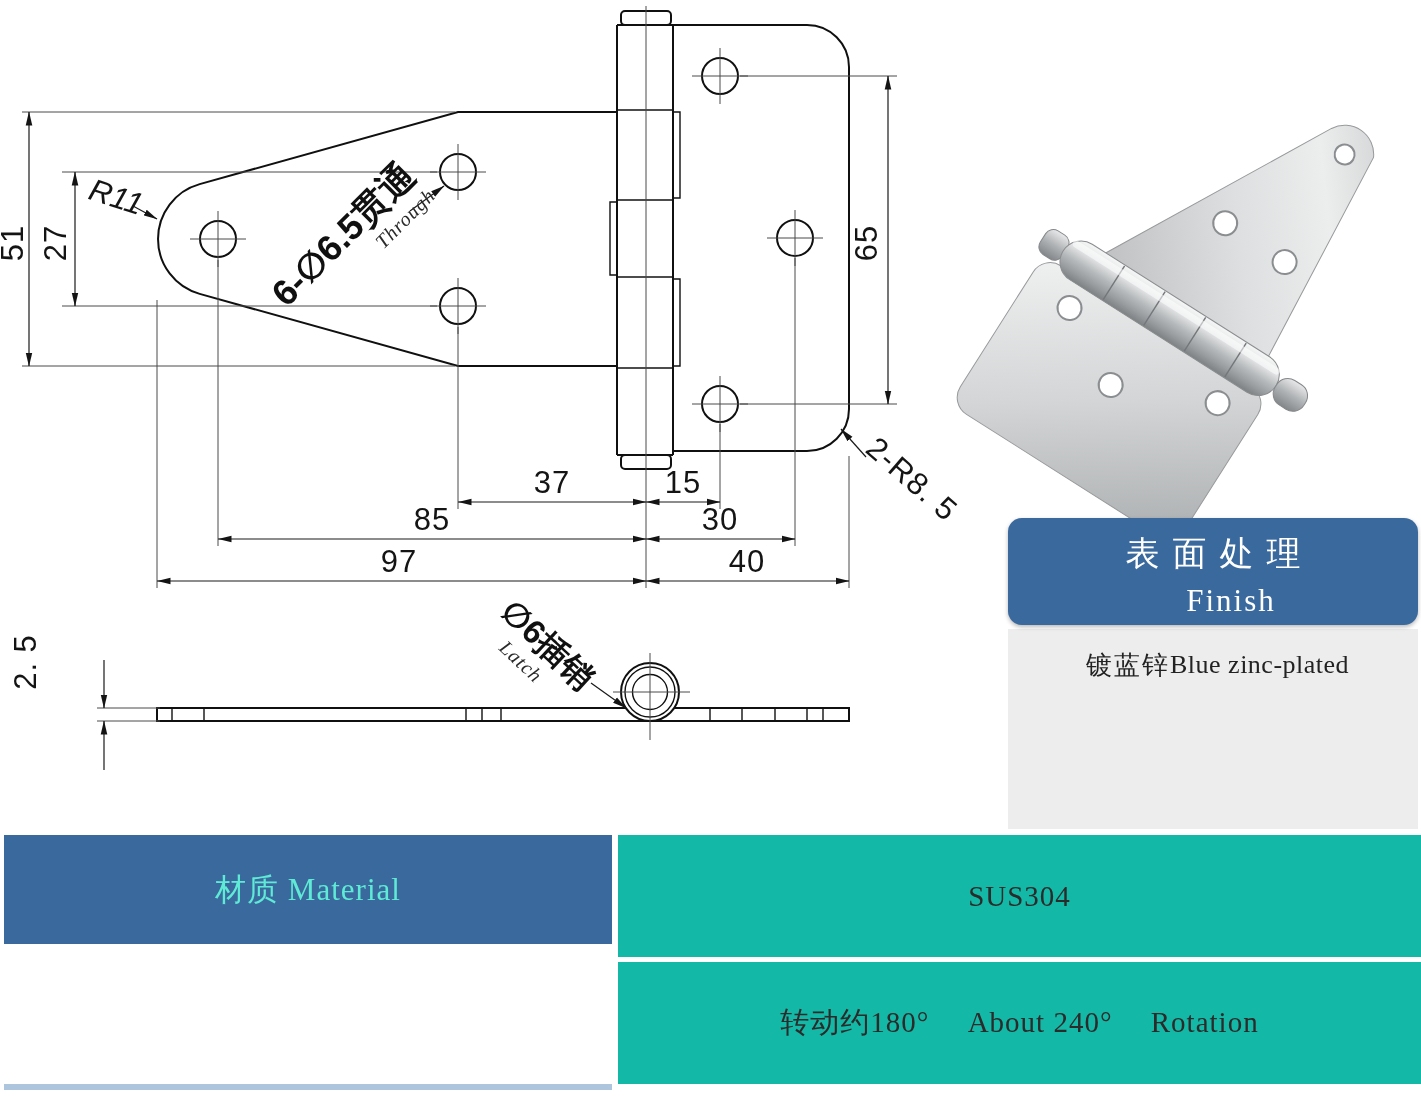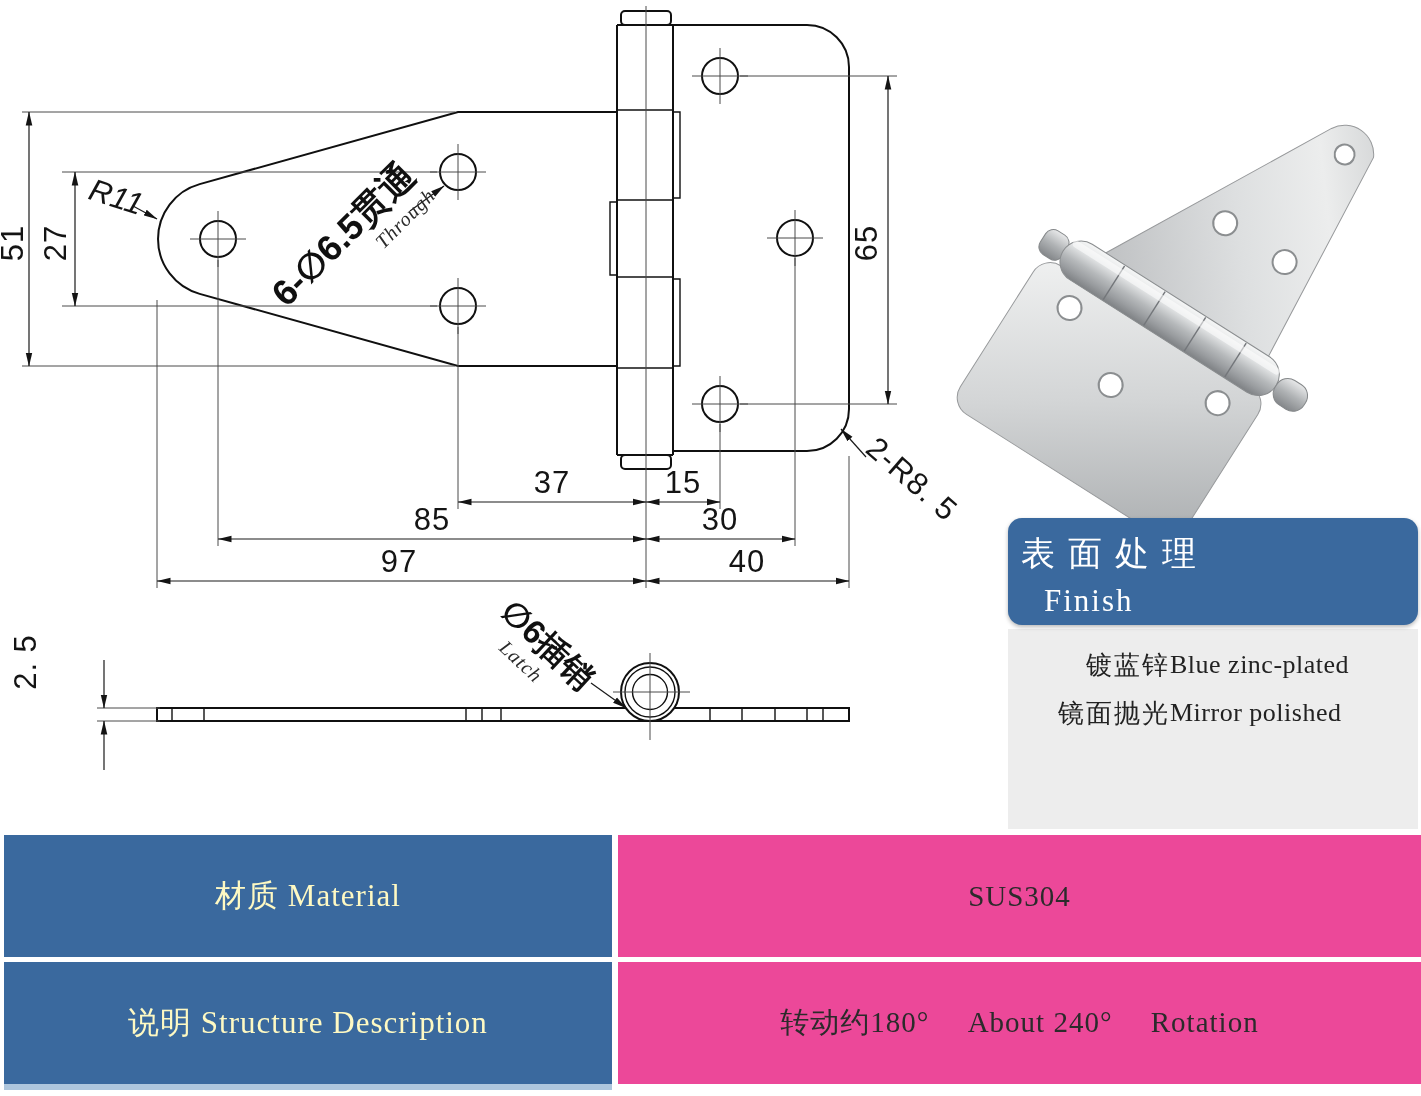--- a/index.html
+++ b/index.html
@@ -20,33 +20,33 @@
            text-anchor:middle;font-style:italic;}
   text.dcn{font-family:"Liberation Sans","DejaVu Sans",sans-serif;font-size:36px;font-weight:600;
            fill:#101010;text-anchor:middle;}
   text.dcn2{font-family:"Liberation Sans","DejaVu Sans",sans-serif;font-size:33px;font-weight:600;
            fill:#101010;text-anchor:middle;}
   text.den{font-family:"Liberation Serif","DejaVu Serif",serif;font-size:20px;font-style:italic;
            fill:#2b2b2b;text-anchor:middle;letter-spacing:1px;}
 
   
   .finish-panel{left:1008px;top:518px;width:410px;}
-  .finish-header{height:107px;background:#3a699e;border-radius:14px;color:#fff;text-align:left;
+  .finish-header{height:107px;background:#3a699e;border-radius:14px;color:#fff;text-align:center;
                  box-shadow:0 2px 4px rgba(0,0,0,.28);position:relative;z-index:2;}
   .finish-title-cn{padding-top:13px;font-size:34px;letter-spacing:13px;text-indent:13px;}
   .finish-title-en{font-size:31px;margin-top:6px;letter-spacing:2px;margin-left:36px;}
   .finish-body{margin-top:4px;background:#ededed;height:200px;padding:12px 0 0 40px;box-sizing:border-box;}
   .frow{height:48px;display:flex;align-items:center;font-size:26px;color:#222;text-align:right;}
   .fcn{width:122px;letter-spacing:2px;}
   .fen{letter-spacing:.5px;}
 
   
-  .spec-label{left:4px;width:608px;height:122px;background:#3a699e;color:#fef9c3;
+  .spec-label{left:4px;width:608px;height:109px;background:#3a699e;color:#5eead4;
               display:flex;align-items:center;justify-content:center;font-size:31px;letter-spacing:1px;}
-  .spec-value{left:618px;width:803px;height:122px;background:#ec4899;color:#2b2b2b;
+  .spec-value{left:618px;width:803px;height:122px;background:#14b8a6;color:#2b2b2b;
               display:flex;align-items:center;justify-content:center;font-size:29px;letter-spacing:1px;}
   .r1{top:835px;}
   .r2{top:962px;}
   .bottom-strip{left:4px;top:1084px;width:608px;height:6px;background:#aec6dd;}
 </style>
 </head>
 <body>
 
 <div class="canvas">
 
@@ -245,34 +245,27 @@
   <div class="abs finish-panel">
     <div class="finish-header">
       <div class="finish-title-cn">表面处理</div>
       <div class="finish-title-en">Finish</div>
     </div>
     <div class="finish-body">
       <div class="frow">
         <span class="fcn">镀蓝锌</span>
         <span class="fen">Blue zinc-plated</span>
       </div>
-      <div class="frow">
-        <span class="fcn">镜面抛光</span>
-        <span class="fen">Mirror polished</span>
-      </div>
     </div>
   </div>
 
   <div class="abs spec-label r1">
     <span>材质 Material</span>
   </div>
   <div class="abs spec-value r1">
     <span>SUS304</span>
   </div>
-  <div class="abs spec-label r2">
-    <span>说明 Structure Description</span>
-  </div>
   <div class="abs spec-value r2">
     <span>转动约180°　 About 240°　 Rotation</span>
   </div>
   <div class="abs bottom-strip"></div>
 
 </div>
 
 </body></html>

